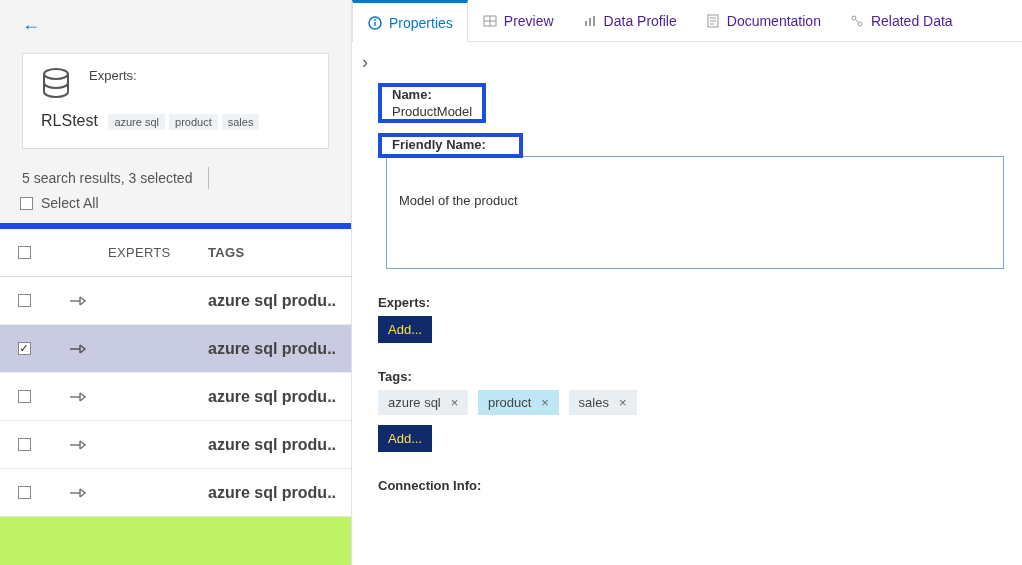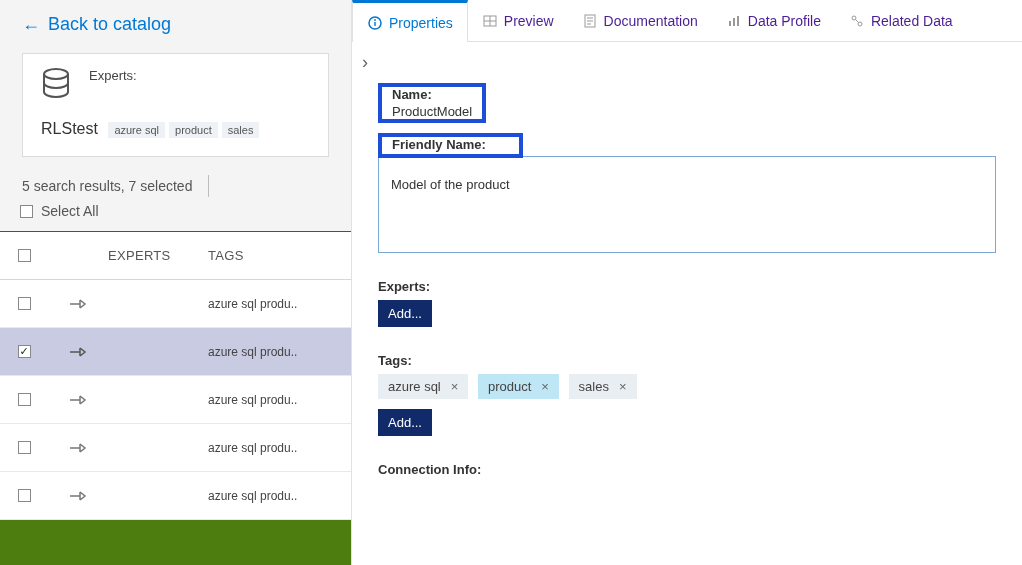--- a/index.html
+++ b/index.html
@@ -42,21 +42,21 @@
       align-items: flex-start;
       gap: 18px;
     }
     .db-icon svg { display: block; }
     .experts-label {
       font-size: 13px;
       color: #444;
     }
     .asset-name {
       font-size: 16px;
-      margin-top: 18px;
+      margin-top: 10px;
       color: #333;
     }
     .tag-row { display: inline-flex; gap: 4px; margin-left: 6px; vertical-align: middle;}
     .mini-tag {
       background: #eef2f6;
       color: #555;
       font-size: 11px;
       padding: 2px 6px;
       display: inline-block;
     }
@@ -81,45 +81,45 @@
       width: 13px; height: 13px;
       border: 1px solid #888;
       background: #fff;
       display: inline-block;
     }
     .checkbox.checked::after{
       content:"✓"; font-size:11px; line-height:11px; color:#222; display:block; text-align:center;
     }
     
     .results-table {
-      border-top: 1px solid #1d4ed8;
+      border-top: 6px solid #1d4ed8;
       flex: 1;
-      background: #4d7c0f;
+      background: #bef264;
       overflow: hidden;
     }
     .thead {
       display: flex;
       background: #fff;
       border-bottom: 1px solid #d6d6d6;
       height: 48px;
       align-items: center;
       color: #555;
       font-size: 13px;
       letter-spacing: 0.3px;
     }
     .col-check { width: 48px; display:flex; justify-content:center;}
     .col-pin { width: 60px; display:flex; justify-content:center;}
     .col-experts { width: 100px; }
-    .col-tags { flex: 1; padding-right:10px; white-space:nowrap; overflow:hidden; text-overflow:ellipsis;}
+    .col-tags { flex: 1; padding-right:10px; white-space:nowrap; overflow:hidden; text-overflow:ellipsis;font-weight:bold;}
     .trow {
       display: flex;
       align-items: center;
       height: 48px;
       border-bottom: 1px solid #e8e8e8;
-      font-size: 12px;
+      font-size: 16px;
       color: #444;
       background:#fff;
     }
     .trow.selected {
       background: #c9cbe2;
     }
     .pin-icon svg { display:block; }
     
     .right-panel {
       flex: 1;
@@ -179,21 +179,21 @@
       width: 100%;
       border: 1px solid #7aa8d8;
       padding: 16px 12px 60px 12px;
       font-size: 13px;
       color: #333;
       margin-top:8px;
       outline:none;
     }
     .add-btn {
       background: #102a6a;
-      color: #ffffff;
+      color: #fde047;
       border: none;
       padding: 6px 10px;
       font-size: 13px;
       cursor: pointer;
       margin-top:4px;
     }
     .tag-chip {
       display:inline-flex; align-items:center; gap:10px;
       background:#e9eef3; padding:5px 10px; font-size:13px; color:#444;
       margin-right:6px;
@@ -203,21 +203,20 @@
     .hspace { height:12px; }
     .overlap-fix { position:relative; }
     .fn-box { position:relative;text-decoration:underline; }
   </style>
 </head>
 <body>
 
 <div class="left-panel">
   <div class="back-link">
     <span class="back-arrow">←</span>
-    <span>Back to catalog</span>
   </div>
 
   <div class="asset-card">
     <div class="asset-card-top">
       <span class="db-icon">
         <svg width="30" height="34" viewBox="0 0 30 34">
             <ellipse cx="15" cy="6" rx="12" ry="5" fill="none" stroke="#555" stroke-width="2"></ellipse>
             <path d="M3 6 v18 a12 5 0 0 0 24 0 V6" fill="none" stroke="#555" stroke-width="2"></path>
             <path d="M3 15 a12 5 0 0 0 24 0" fill="none" stroke="#555" stroke-width="2"></path>
           </svg>
@@ -228,21 +227,21 @@
       <span>RLStest</span>
       <span class="tag-row">
         <span class="mini-tag">azure sql</span>
         <span class="mini-tag">product</span>
         <span class="mini-tag">sales</span>
       </span>
     </div>
   </div>
 
   <div class="search-summary">
-    <span>5 search results, 7 selected</span>
+    <span>5 search results, 3 selected</span>
     <span class="summary-divider"></span>
   </div>
   <div class="select-all-row">
     <span class="checkbox"></span>
     <span>Select All</span>
   </div>
 
   <div class="results-table">
     <div class="thead">
       <div class="col-check">
@@ -344,37 +343,37 @@
             <rect x="1" y="2" width="12" height="10" fill="none" stroke="#999"></rect>
             <line x1="7" y1="2" x2="7" y2="12" stroke="#999"></line>
             <line x1="1" y1="7" x2="13" y2="7" stroke="#999"></line>
           </svg>
         </span>
       <span>Preview</span>
     </div>
     <div class="tab">
       <span class="tab-icon">
           <svg width="14" height="14">
+            <rect x="2" y="7" width="2" height="5" fill="#999"></rect>
+            <rect x="6" y="4" width="2" height="8" fill="#999"></rect>
+            <rect x="10" y="2" width="2" height="10" fill="#999"></rect>
+          </svg>
+        </span>
+      <span>Data Profile</span>
+    </div>
+    <div class="tab">
+      <span class="tab-icon">
+          <svg width="14" height="14">
             <rect x="2" y="1" width="10" height="12" fill="none" stroke="#999"></rect>
             <line x1="4" y1="4" x2="10" y2="4" stroke="#999"></line>
             <line x1="4" y1="7" x2="10" y2="7" stroke="#999"></line>
             <line x1="4" y1="10" x2="8" y2="10" stroke="#999"></line>
           </svg>
         </span>
       <span>Documentation</span>
-    </div>
-    <div class="tab">
-      <span class="tab-icon">
-          <svg width="14" height="14">
-            <rect x="2" y="7" width="2" height="5" fill="#999"></rect>
-            <rect x="6" y="4" width="2" height="8" fill="#999"></rect>
-            <rect x="10" y="2" width="2" height="10" fill="#999"></rect>
-          </svg>
-        </span>
-      <span>Data Profile</span>
     </div>
     <div class="tab">
       <span class="tab-icon">
           <svg width="14" height="14">
             <circle cx="4" cy="4" r="2" fill="none" stroke="#999"></circle>
             <circle cx="10" cy="10" r="2" fill="none" stroke="#999"></circle>
             <line x1="5.5" y1="5.5" x2="8.5" y2="8.5" stroke="#999"></line>
           </svg>
         </span>
       <span>Related Data</span>
@@ -393,21 +392,21 @@
 
     <div class="section fn-box" style="padding-top:0;">
       <div class="red-box" style="min-width:145px;">
         <div class="field-label">Friendly Name:</div>
       </div>
     </div>
 
     <div class="hspace"></div>
 
     <div class="section">
-      <div class="textarea" contenteditable="true" style="margin-top: -28px; position: relative; z-index: -1; padding-top: 20px;">Model of the product</div>
+      <div class="textarea" contenteditable="true" style="margin-top: -28px; position: relative; z-index: -1; padding-top: 36px; margin-left: 8px;">Model of the product</div>
     </div>
 
     <div class="hspace"></div>
 
     <div class="section">
       <div class="field-label">Experts:</div>
       <button class="add-btn">Add...</button>
     </div>
 
     <div class="hspace"></div>

